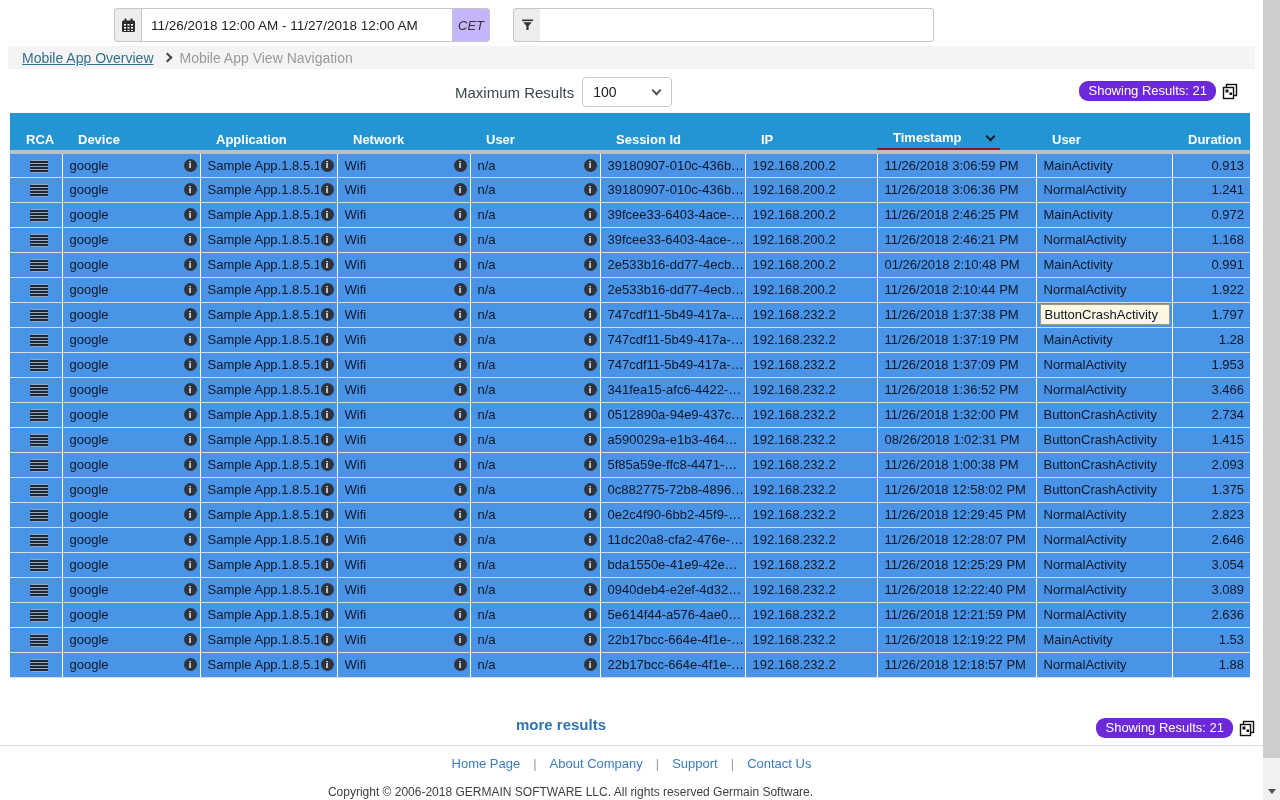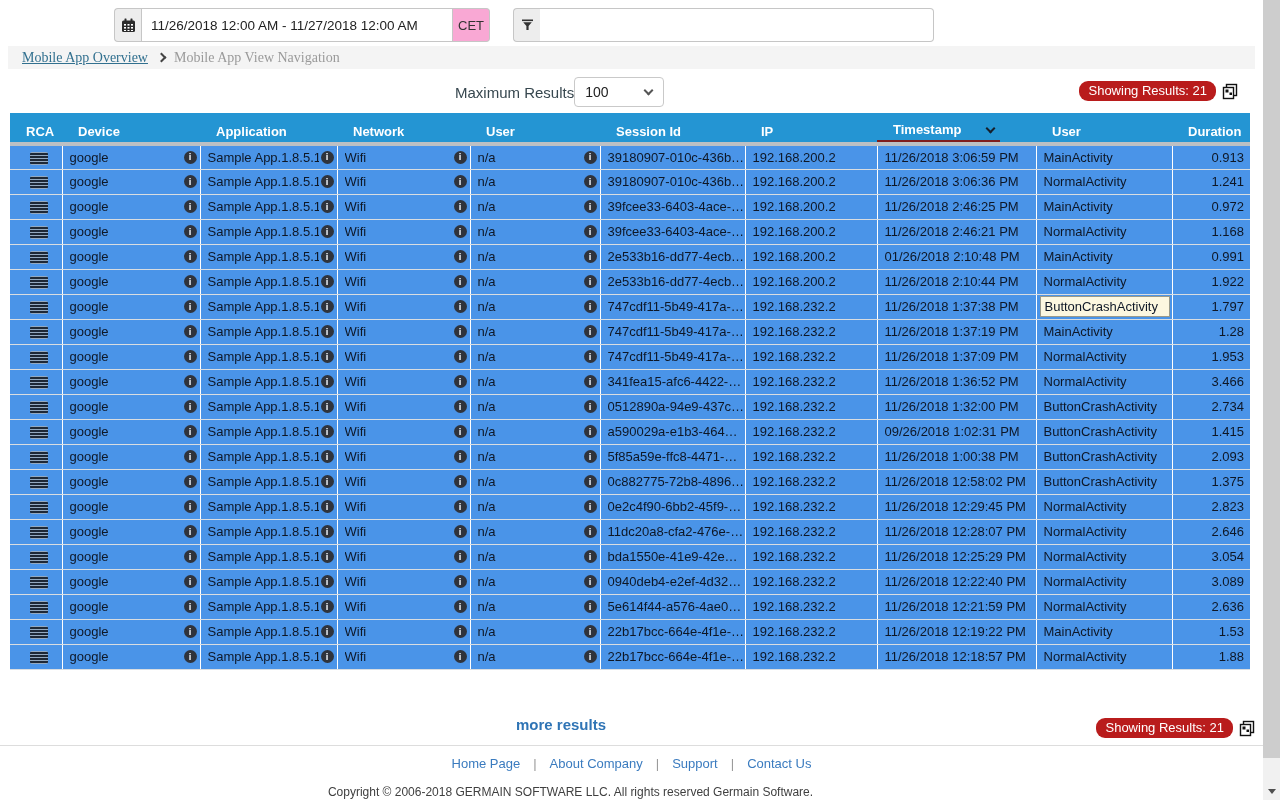--- a/index.html
+++ b/index.html
@@ -7,50 +7,50 @@
               font-family:"Liberation Sans","DejaVu Sans",sans-serif; }
   .page { position:relative; width:1280px; height:800px; }
 
   
   .topbar { position:absolute; top:8px; left:0; width:1048px; display:flex; justify-content:center; gap:23px; }
   .grp { display:flex; align-items:stretch; height:34px; }
   .addon-btn { width:27px; border:1px solid #c6c6c6; background:#ededed; display:flex; align-items:center; justify-content:center; cursor:pointer; }
   .addon-btn.first { border-radius:4px 0 0 4px; border-right:none; }
   .date-input { width:312px; border:1px solid #c6c6c6; padding:0 9px; font-size:13.5px; color:#222;
                 font-family:"Liberation Sans",sans-serif; outline:none; }
-  .addon-label { width:37px; border:1px solid #c6c6c6; border-left:none; background:#f9a8d4; border-radius:0 4px 4px 0;
-                 display:flex; align-items:center; justify-content:center; font-size:13px; color:#333; }
+  .addon-label { width:37px; border:1px solid #c6c6c6; border-left:none; background:#c4b5fd; border-radius:0 4px 4px 0;
+                 display:flex; align-items:center; justify-content:center; font-size:13px; font-style:italic; color:#333; }
   .filter-input { width:394px; border:1px solid #c6c6c6; border-left:none; border-radius:0 4px 4px 0; outline:none; padding:0 9px; font-size:13.5px; font-family:"Liberation Sans",sans-serif; }
 
   
   .breadcrumb { position:absolute; top:46px; left:8px; width:1247px; height:23px; background:#f4f4f4;
-                display:flex; align-items:center; padding-left:14px; font-size:14px;font-family:Liberation Serif, serif; }
+                display:flex; align-items:center; padding-left:14px; font-size:14px; }
   .crumb-link { color:#31708f; text-decoration:underline; cursor:pointer; }
   .crumb-chev { width:7px; height:7px; border-top:2px solid #444; border-right:2px solid #444;
                 transform:rotate(45deg); margin:0 9px 0 10px; display:inline-block; }
   .crumb-cur { color:#9a9a9a; }
 
   
   .controls { position:absolute; top:75px; left:0; width:1263px; height:36px; }
-  .max-group { position:absolute; left:455px; top:2px; display:flex; align-items:center; gap:0; }
+  .max-group { position:absolute; left:455px; top:2px; display:flex; align-items:center; gap:8px; }
   .max-label { font-size:15px; color:#37474f; }
   .sel-wrap { position:relative; }
   .sel-wrap select { appearance:none; -webkit-appearance:none; width:90px; height:30px; border:1px solid #c9c9c9;
                      border-radius:4px; background:#fff; padding:0 24px 0 10px; font-size:14px; color:#222;
                      font-family:"Liberation Sans",sans-serif; outline:none; }
   .sel-chev { position:absolute; right:12px; top:10px; width:7px; height:7px; border-right:2px solid #555;
               border-bottom:2px solid #555; transform:rotate(45deg); pointer-events:none; }
   .badge-group { position:absolute; right:24px; top:6px; display:flex; align-items:center; gap:6px; }
   .badge-group.bottom { position:absolute; top:718px; right:24px; }
-  .badge { background:#b91c1c; color:#fff; font-size:13px; border-radius:9px; padding:2px 9px 3px; white-space:nowrap; }
+  .badge { background:#6d28d9; color:#fff; font-size:13px; border-radius:9px; padding:2px 9px 3px; white-space:nowrap; }
 
   
   table.grid { position:absolute; top:113px; left:10px; width:1240px; border-collapse:collapse; table-layout:fixed; }
   table.grid th { background:#2495d3; color:#fff; font-size:13px; font-weight:bold; height:21px;
-                  border-bottom:4px solid #bcc0c4; text-align:left; padding:8px 0 0 16px; white-space:nowrap; cursor:pointer; }
+                  border-bottom:4px solid #bcc0c4; text-align:left; padding:16px 0 0 16px; white-space:nowrap; cursor:pointer; }
   th.c-center { text-align:center; padding:0; }
   .sort-ind { display:inline-flex; align-items:center; gap:26px; border-bottom:2px solid #7f1d1d;
               padding:1px 6px 3px 16px; margin-left:-16px; }
   .sort-chev { width:7px; height:7px; border-right:2px solid #16202c; border-bottom:2px solid #16202c;
                transform:rotate(45deg); margin-top:-3px; }
   table.grid td { background:#4a94e8; height:25px; border-bottom:1px solid #d9dde1;
                   border-right:1px dotted rgba(255,255,255,.85); color:#0e1726; font-size:13px;
                   padding:0 0 0 7px; vertical-align:middle; white-space:nowrap; overflow:hidden; }
   table.grid td:last-child { border-right:none; text-align:right; padding:0 6px 0 0; }
   td.td-rca { text-align:center; padding:0; }
@@ -556,21 +556,21 @@
             </div>
           </td>
           <td>
             <div class="cellflex">
               <span class="celltext">n/a</span>
               <span class="info-icon">i</span>
             </div>
           </td>
           <td class="td-sess">a590029a-e1b3-464e-...</td>
           <td>192.168.232.2</td>
-          <td>09/26/2018 1:02:31 PM</td>
+          <td>08/26/2018 1:02:31 PM</td>
           <td>ButtonCrashActivity</td>
           <td>1.415</td>
         </tr>
         <tr>
           <td class="td-rca"><span class="rca-icon"></span></td>
           <td>
             <div class="cellflex">
               <span class="celltext">google</span>
               <span class="info-icon">i</span>
             </div>

